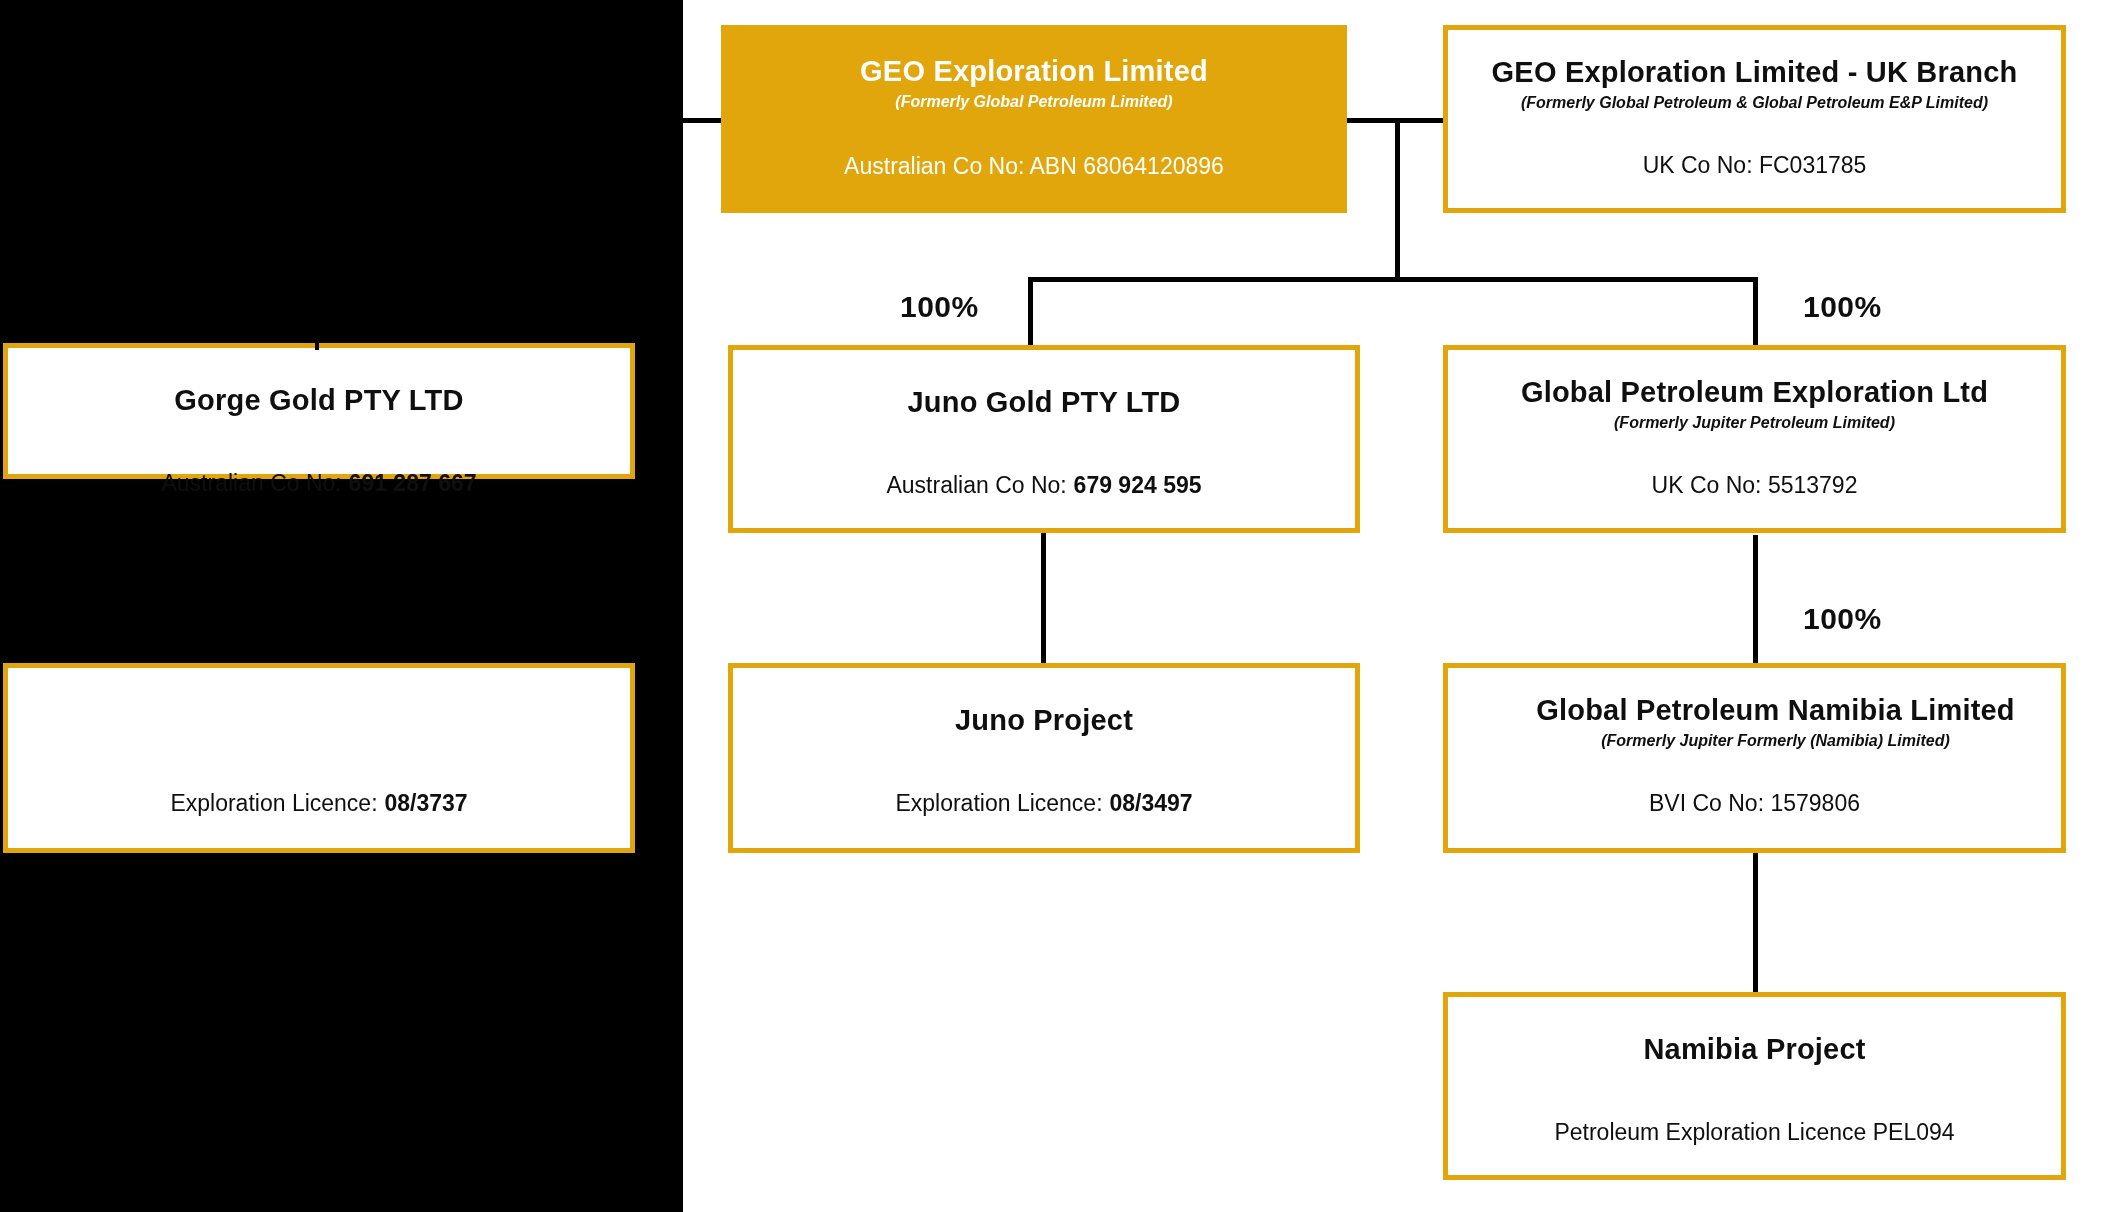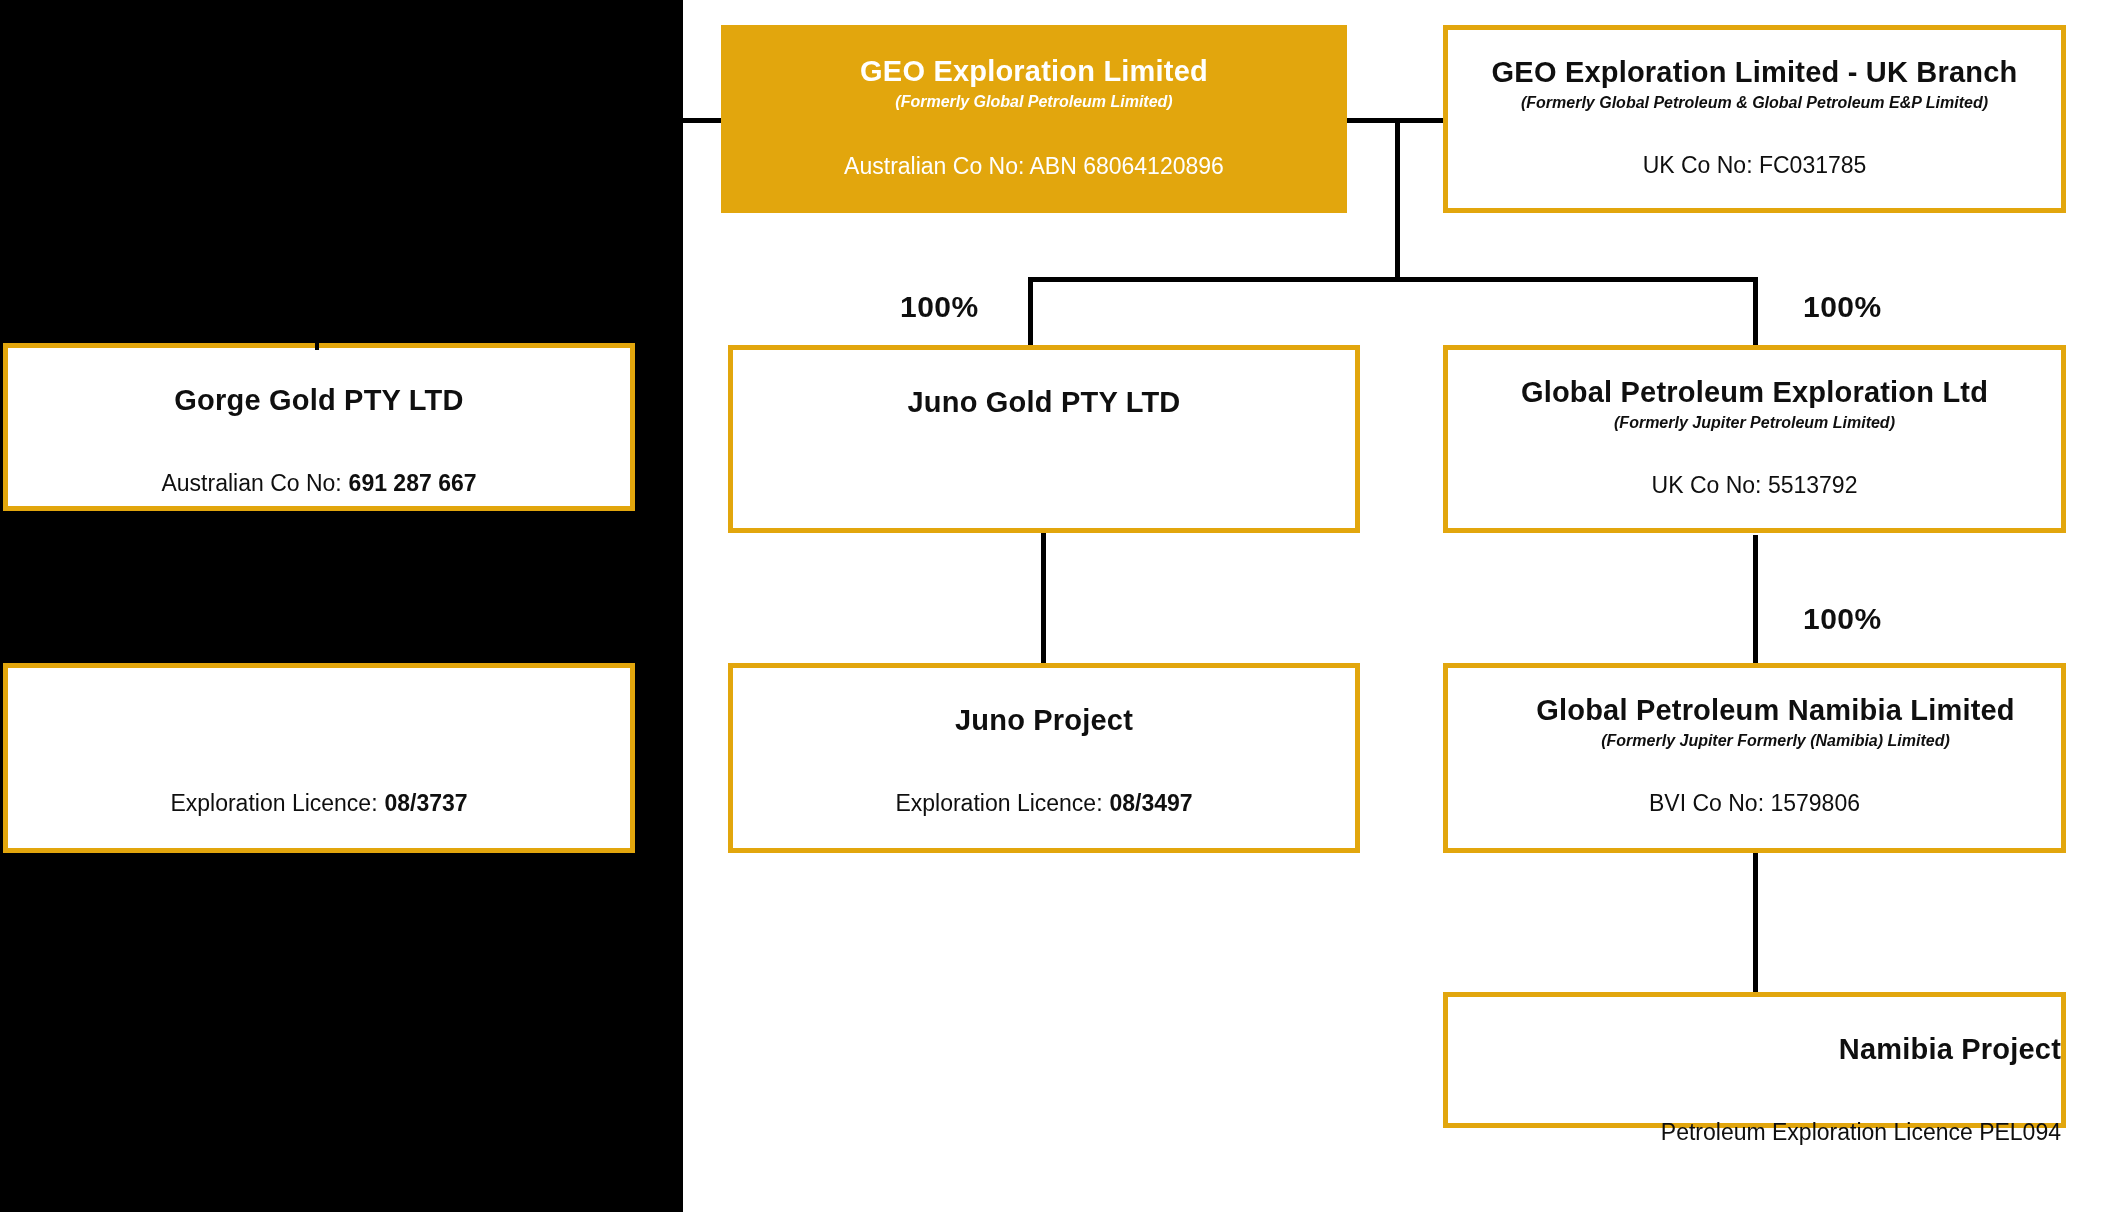--- a/index.html
+++ b/index.html
@@ -31,27 +31,27 @@
   .box .title{display:block;font-size:29px;font-weight:bold;line-height:1.12;padding-top:36px;letter-spacing:.2px;}
   .box.with-sub .title{padding-top:26px;}
   .box .subtitle{display:block;font-size:16px;font-weight:bold;font-style:italic;margin-top:6px;}
   .box .info{position:absolute;left:0;right:0;top:122px;font-size:23px;}
   .box .info .val{font-weight:bold;margin-left:.3em;}
   .box.gold-fill{background:var(--gold,#E2A60D);border:none;color:var(--parent_text,#fff);}
   .box.gold-fill .title{padding-top:30px;}
   .box.gold-fill .info{top:128px;}
   .n-parent        {left:721px; top:25px; width:626px;height:188px;}
   .n-uk            {left:1443px;top:25px; width:623px;height:188px;}
-  .n-gorge-gold    {left:3px;   top:343px;width:632px;height:168px;}
+  .n-gorge-gold    {left:3px;   top:343px;width:632px;height:136px;}
   .n-juno-gold     {left:728px; top:345px;width:632px;height:188px;}
   .n-gpe           {left:1443px;top:345px;width:623px;height:188px;}
   .n-gorge-project {left:3px;   top:663px;width:632px;height:190px;}
   .n-juno-project  {left:728px; top:663px;width:632px;height:190px;}
   .n-gpn           {left:1443px;top:663px;width:623px;height:190px;padding-left:42px;}
-  .n-namibia       {left:1443px;top:992px;width:623px;height:136px;text-align:right;}
+  .n-namibia       {left:1443px;top:992px;width:623px;height:188px;}
   
   .pct{position:absolute;z-index:2;font-size:30px;font-weight:bold;color:var(--text,#0f0f0f);letter-spacing:.5px;}
   .pct-parent-juno{left:900px; top:290px;}
   .pct-parent-gpe {left:1803px;top:290px;}
   .pct-gpe-gpn    {left:1803px;top:602px;}
 </style>
 </head>
 <body>
 
 <div id="canvas">
@@ -86,20 +86,21 @@
     <span class="info">UK Co No: FC031785</span>
   </div>
 
   <div class="box n-gorge-gold">
     <span class="title">Gorge Gold PTY LTD</span>
     <span class="info"><span class="lbl">Australian Co No:</span><span class="val">691 287 667</span></span>
   </div>
 
   <div class="box n-juno-gold">
     <span class="title">Juno Gold PTY LTD</span>
+    <span class="info"><span class="lbl">Australian Co No:</span><span class="val">679 924 595</span></span>
   </div>
 
   <div class="box with-sub n-gpe">
     <span class="title">Global Petroleum Exploration Ltd</span>
     <span class="subtitle">(Formerly Jupiter Petroleum Limited)</span>
     <span class="info">UK Co No: 5513792</span>
   </div>
 
   <div class="box n-gorge-project">
     <span class="info"><span class="lbl">Exploration Licence:</span><span class="val">08/3737</span></span>

